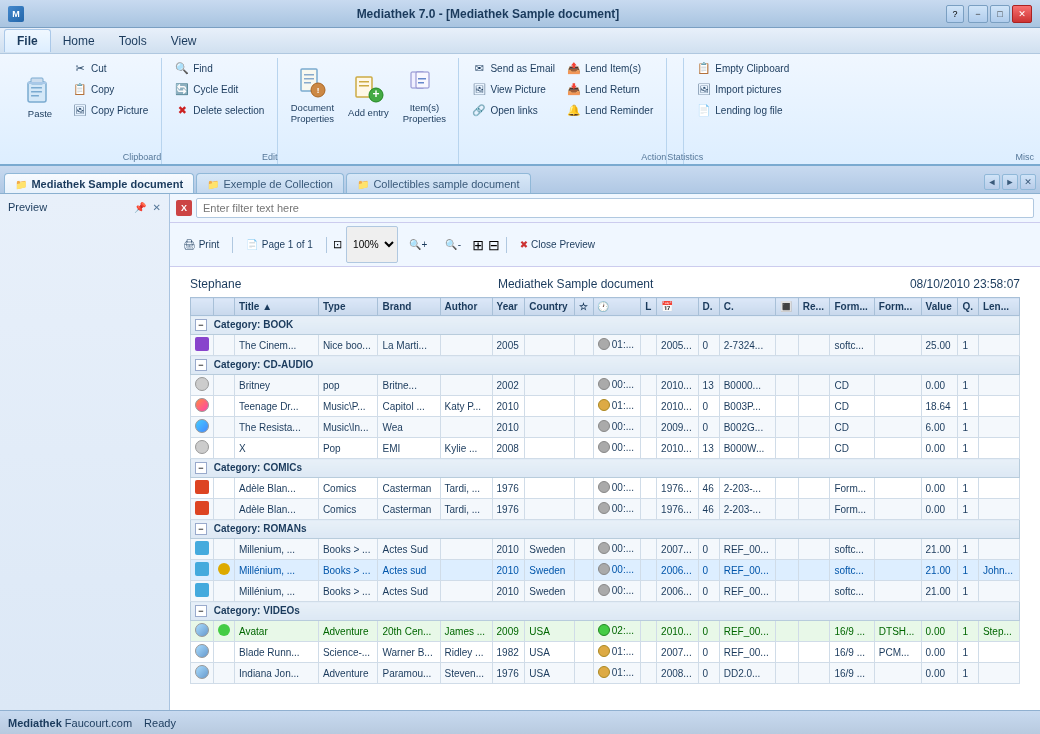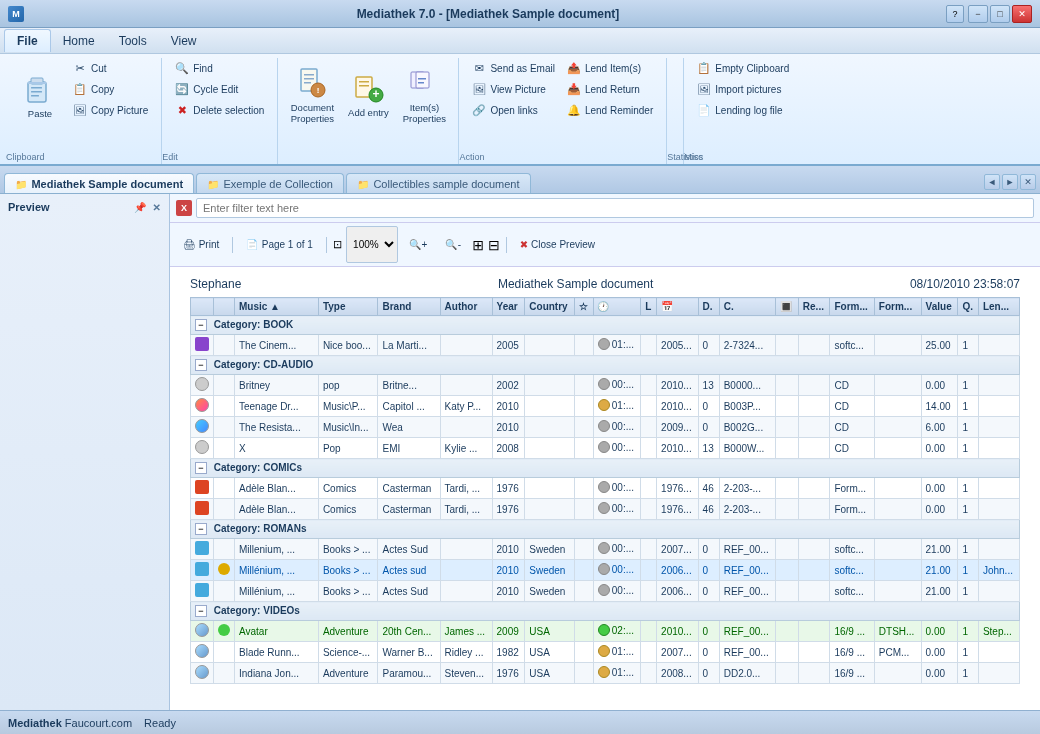--- a/index.html
+++ b/index.html
@@ -70,21 +70,21 @@
     }
     .ribbon-group {
       display: flex;
       flex-direction: column;
       border-right: 1px solid #b8d4ee;
       padding: 0 8px 2px;
       position: relative;
     }
     .ribbon-group:last-child { border-right: none; }
     .ribbon-group-label {
-      font-size: 9px; color: #557799; text-align: left;
+      font-size: 9px; color: #557799; text-align: right;
       position: absolute; bottom: 2px; left: 0; right: 0;
     }
     .ribbon-items {
       display: flex; flex-direction: row; align-items: flex-start; gap: 2px; flex: 1;
     }
     .ribbon-col {
       display: flex; flex-direction: column; gap: 1px; align-items: flex-start;
     }
     .ribbon-btn-large {
       display: flex; flex-direction: column; align-items: center; justify-content: center;
@@ -148,21 +148,21 @@
 
     
     .left-panel {
       width: 170px;
       background: linear-gradient(to bottom, #e8f0fa, #dce8f6);
       border-right: 1px solid #aac4e0;
       padding: 4px;
       display: flex; flex-direction: column;
     }
     .panel-title {
-      font-size: 11px; font-weight: 700; color: #1a3a5c;
+      font-size: 11px; font-weight: 400; color: #1a3a5c;
       padding: 3px 4px; display: flex; align-items: center; justify-content: space-between;
     }
     .panel-close { cursor: pointer; color: #557799; font-size: 10px; }
     .pin-btn { cursor: pointer; color: #557799; font-size: 10px; margin-right: 4px; }
 
     
     .right-content {
       flex: 1;
       background: white;
       display: flex; flex-direction: column;
@@ -521,21 +521,21 @@
           <span>Stephane</span>
           <span>Mediathek Sample document</span>
           <span>08/10/2010 23:58:07</span>
         </div>
 
         <table class="data-table">
           <thead>
             <tr>
               <th style="width:16px"></th>
               <th style="width:16px"></th>
-              <th style="min-width:80px">Music ▲</th>
+              <th style="min-width:80px">Title ▲</th>
               <th>Type</th>
               <th>Brand</th>
               <th>Author</th>
               <th>Year</th>
               <th>Country</th>
               <th>☆</th>
               <th>🕐</th>
               <th>L</th>
               <th>📅</th>
               <th>D.</th>
@@ -625,21 +625,21 @@
               <td></td>
               <td><div style="display:inline-flex;align-items:center;gap:2px"><div style="width:12px;height:12px;border-radius:50%;background:#ddaa44;border:1px solid #aa8822;"></div>01:...</div></td>
               <td></td>
               <td>2010...</td>
               <td>0</td>
               <td>B003P...</td>
               <td></td>
               <td></td>
               <td>CD</td>
               <td></td>
-              <td>14.00</td>
+              <td>18.64</td>
               <td>1</td>
               <td></td>
             </tr>
             <tr class="data-row">
               <td><div style="width:14px;height:14px;border-radius:50%;background:linear-gradient(135deg,#44ccff,#4488ff);border:1px solid #999;display:inline-block;"></div></td>
               <td></td>
               <td>The Resista...</td>
               <td>Music\In...</td>
               <td>Wea</td>
               <td></td>

